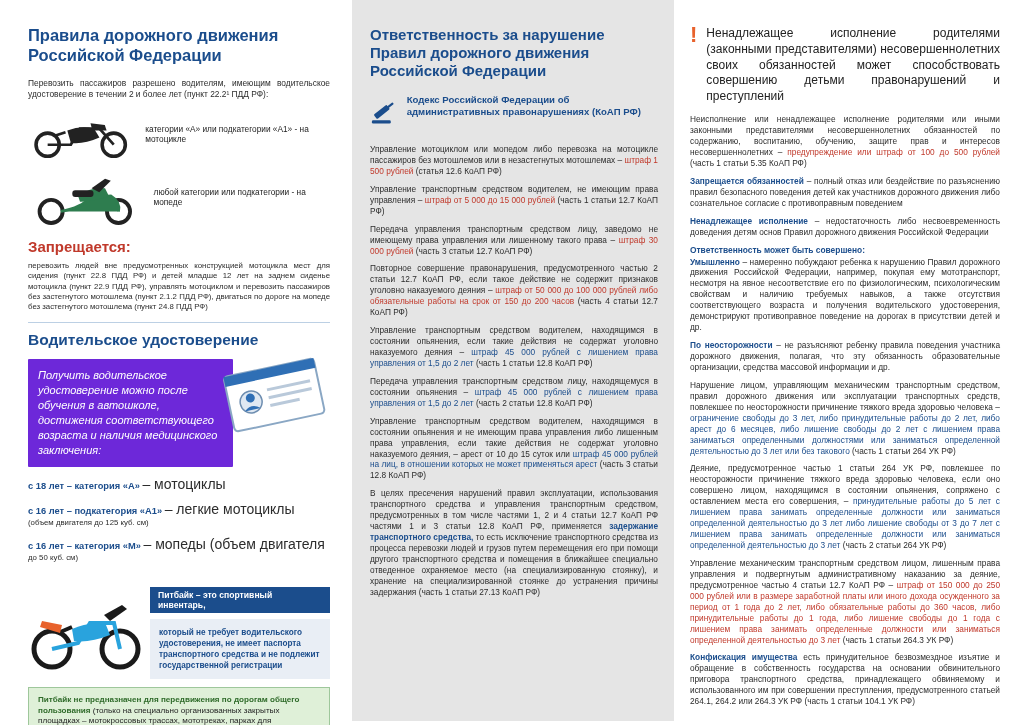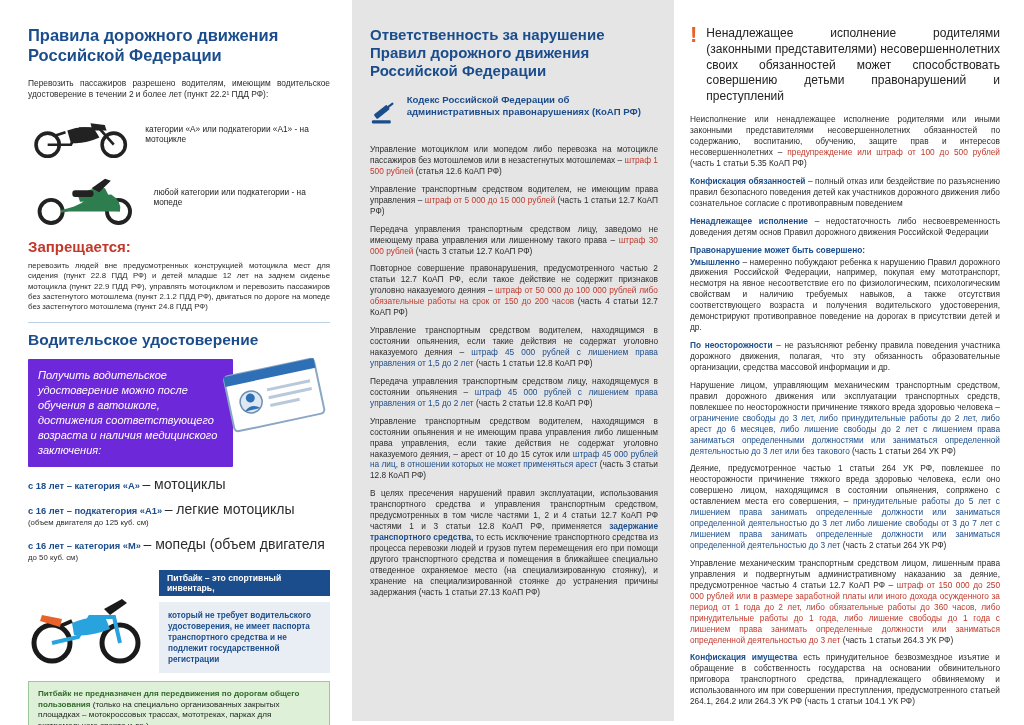--- a/index.html
+++ b/index.html
@@ -132,21 +132,21 @@
         <span class="nrm">– легкие мотоциклы</span>
       </div>
       <div class="age-sub">(объем двигателя до 125 куб. см)</div>
       <div class="age-line">
         <span>с 16 лет – категория «М»</span>
         <span class="nrm">– мопеды (объем двигателя</span>
       </div>
       <div class="age-sub">до 50 куб. см)</div>
     </div>
 
-    <div style="display:flex; gap:13px; align-items:flex-end; margin-top:8px;">
+    <div style="display:flex; gap:4px; align-items:center; margin-top:25px;">
       <svg width="118" height="92" viewBox="0 0 118 92">
         <circle cx="24" cy="62" r="18" fill="none" stroke="#1a1a1a" stroke-width="5"></circle>
         <circle cx="92" cy="62" r="18" fill="none" stroke="#1a1a1a" stroke-width="5"></circle>
         <path d="M24 62 L50 56 L62 36 L86 36 L92 62" fill="none" stroke="#29a3dd" stroke-width="4"></path>
         <path d="M44 42 q18 -8 34 -4 l4 10 q-20 8 -36 6z" fill="#29a3dd"></path>
         <path d="M76 28 l18 -10 l5 4 l-17 12z" fill="#1a1a1a"></path>
         <path d="M30 46 l14 -6" stroke="#1a1a1a" stroke-width="4"></path>
         <path d="M14 34 l20 4 l-2 8 l-20 -6z" fill="#e8622c"></path>
       </svg>
       <div style="flex:1;">
@@ -226,29 +226,29 @@
       <div class="warn-txt">Ненадлежащее исполнение родителями (законными представителями) несовершеннолетних своих обязанностей может способствовать совершению детьми правонарушений и преступлений</div>
     </div>
 
     <p class="jst">
       <span>Неисполнение или ненадлежащее исполнение родителями или иными законными представителями несовершеннолетних обязанностей по содержанию, воспитанию, обучению, защите прав и интересов несовершеннолетних –</span>
       <span class="red">предупреждение или штраф от 100 до 500 рублей</span>
       <span>(часть 1 статьи 5.35 КоАП РФ)</span>
     </p>
 
     <p class="jst">
-      <b class="blue">Конфискация обязанностей</b>
+      <b class="blue">Запрещается обязанностей</b>
       <span>– полный отказ или бездействие по разъяснению правил безопасного поведения детей как участников дорожного движения либо сознательное согласие с противоправным поведением</span>
     </p>
     <p class="jst">
       <b class="blue">Ненадлежащее исполнение</b>
       <span>– недостаточность либо несвоевременность доведения детям основ Правил дорожного движения Российской Федерации</span>
     </p>
 
-    <h3 class="sub">Правонарушение может быть совершено:</h3>
+    <h3 class="sub">Ответственность может быть совершено:</h3>
     <p class="jst">
       <b class="blue">Умышленно</b>
       <span>– намеренно побуждают ребенка к нарушению Правил дорожного движения Российской Федерации, например, покупая ему мототранспорт, несмотря на явное несоответствие его по физиологическим, психологическим свойствам и наличию требуемых навыков, а также отсутствия соответствующего возраста и получения водительского удостоверения, демонстрируют противоправное поведение на дорогах в присутствии детей и др.</span>
     </p>
     <p class="jst">
       <b class="blue">По неосторожности</b>
       <span>– не разъясняют ребенку правила поведения участника дорожного движения, полагая, что эту обязанность образовательные организации, средства массовой информации и др.</span>
     </p>
 
 

